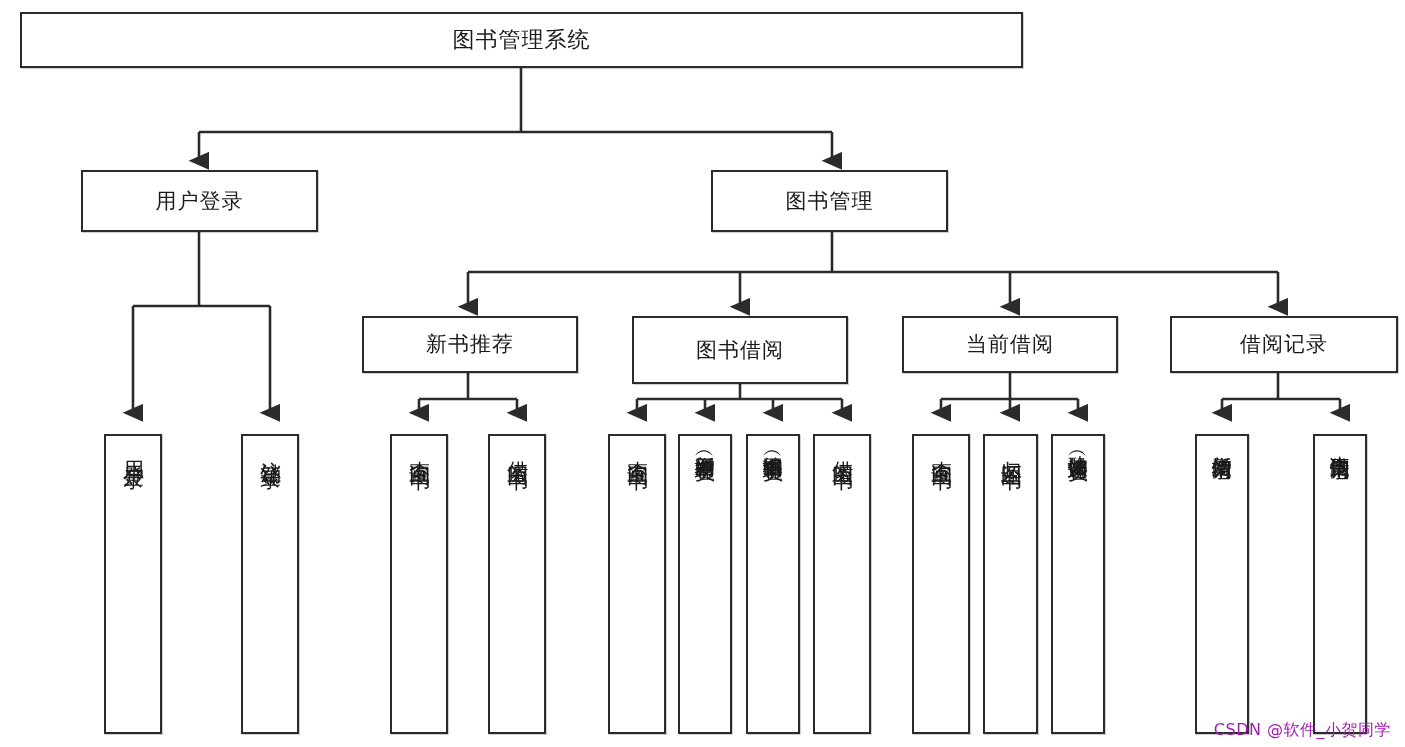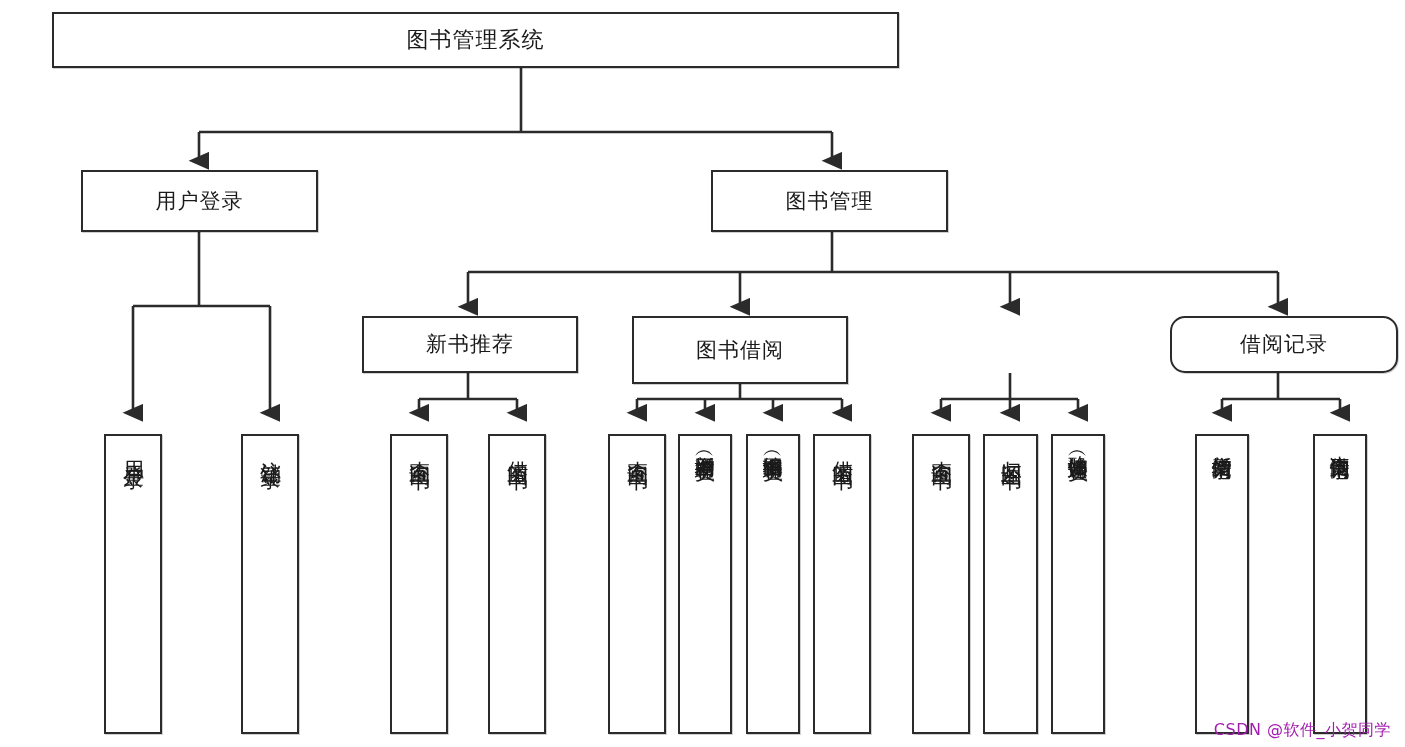--- a/index.html
+++ b/index.html
@@ -130,38 +130,41 @@
       <path d="M1078,399 L1078,412" marker-end="url(#arrow)"></path>
 
       <path d="M1278,373 L1278,399"></path>
       <path d="M1222,399 L1340,399"></path>
       <path d="M1222,399 L1222,412" marker-end="url(#arrow)"></path>
       <path d="M1340,399 L1340,412" marker-end="url(#arrow)"></path>
 
     </g>
   </svg>
 
-  <div class="node-box root horizontal" style="left:20px; top:12px; width:847px; height:56px;margin-left:32px;">
+  <div class="node-box root horizontal" style="left:20px; top:12px; width:1003px; height:56px;">
     <span class="node-label">图书管理系统</span>
   </div>
 
   <div class="node-box horizontal" style="left:81px; top:170px; width:237px; height:62px;">
     <span class="node-label">用户登录</span>
   </div>
   <div class="node-box horizontal" style="left:711px; top:170px; width:237px; height:62px;">
     <span class="node-label">图书管理</span>
   </div>
 
   <div class="node-box horizontal" style="left:362px; top:316px; width:216px; height:57px;">
     <span class="node-label">新书推荐</span>
   </div>
   <div class="node-box horizontal" style="left:632px; top:316px; width:216px; height:68px;">
     <span class="node-label">图书借阅</span>
   </div>
-  <div class="node-box horizontal" style="left:1170px; top:316px; width:228px; height:57px;border-radius:15px;">
+  <div class="node-box horizontal" style="left:902px; top:316px; width:216px; height:57px;">
+    <span class="node-label">当前借阅</span>
+  </div>
+  <div class="node-box horizontal" style="left:1170px; top:316px; width:228px; height:57px;">
     <span class="node-label">借阅记录</span>
   </div>
 
   <div class="node-box vertical" style="left:104px; top:434px; width:58px; height:300px;">
     <span class="node-label">用户登录</span>
   </div>
   <div class="node-box vertical" style="left:241px; top:434px; width:58px; height:300px;">
     <span class="node-label">注销登录</span>
   </div>
 

